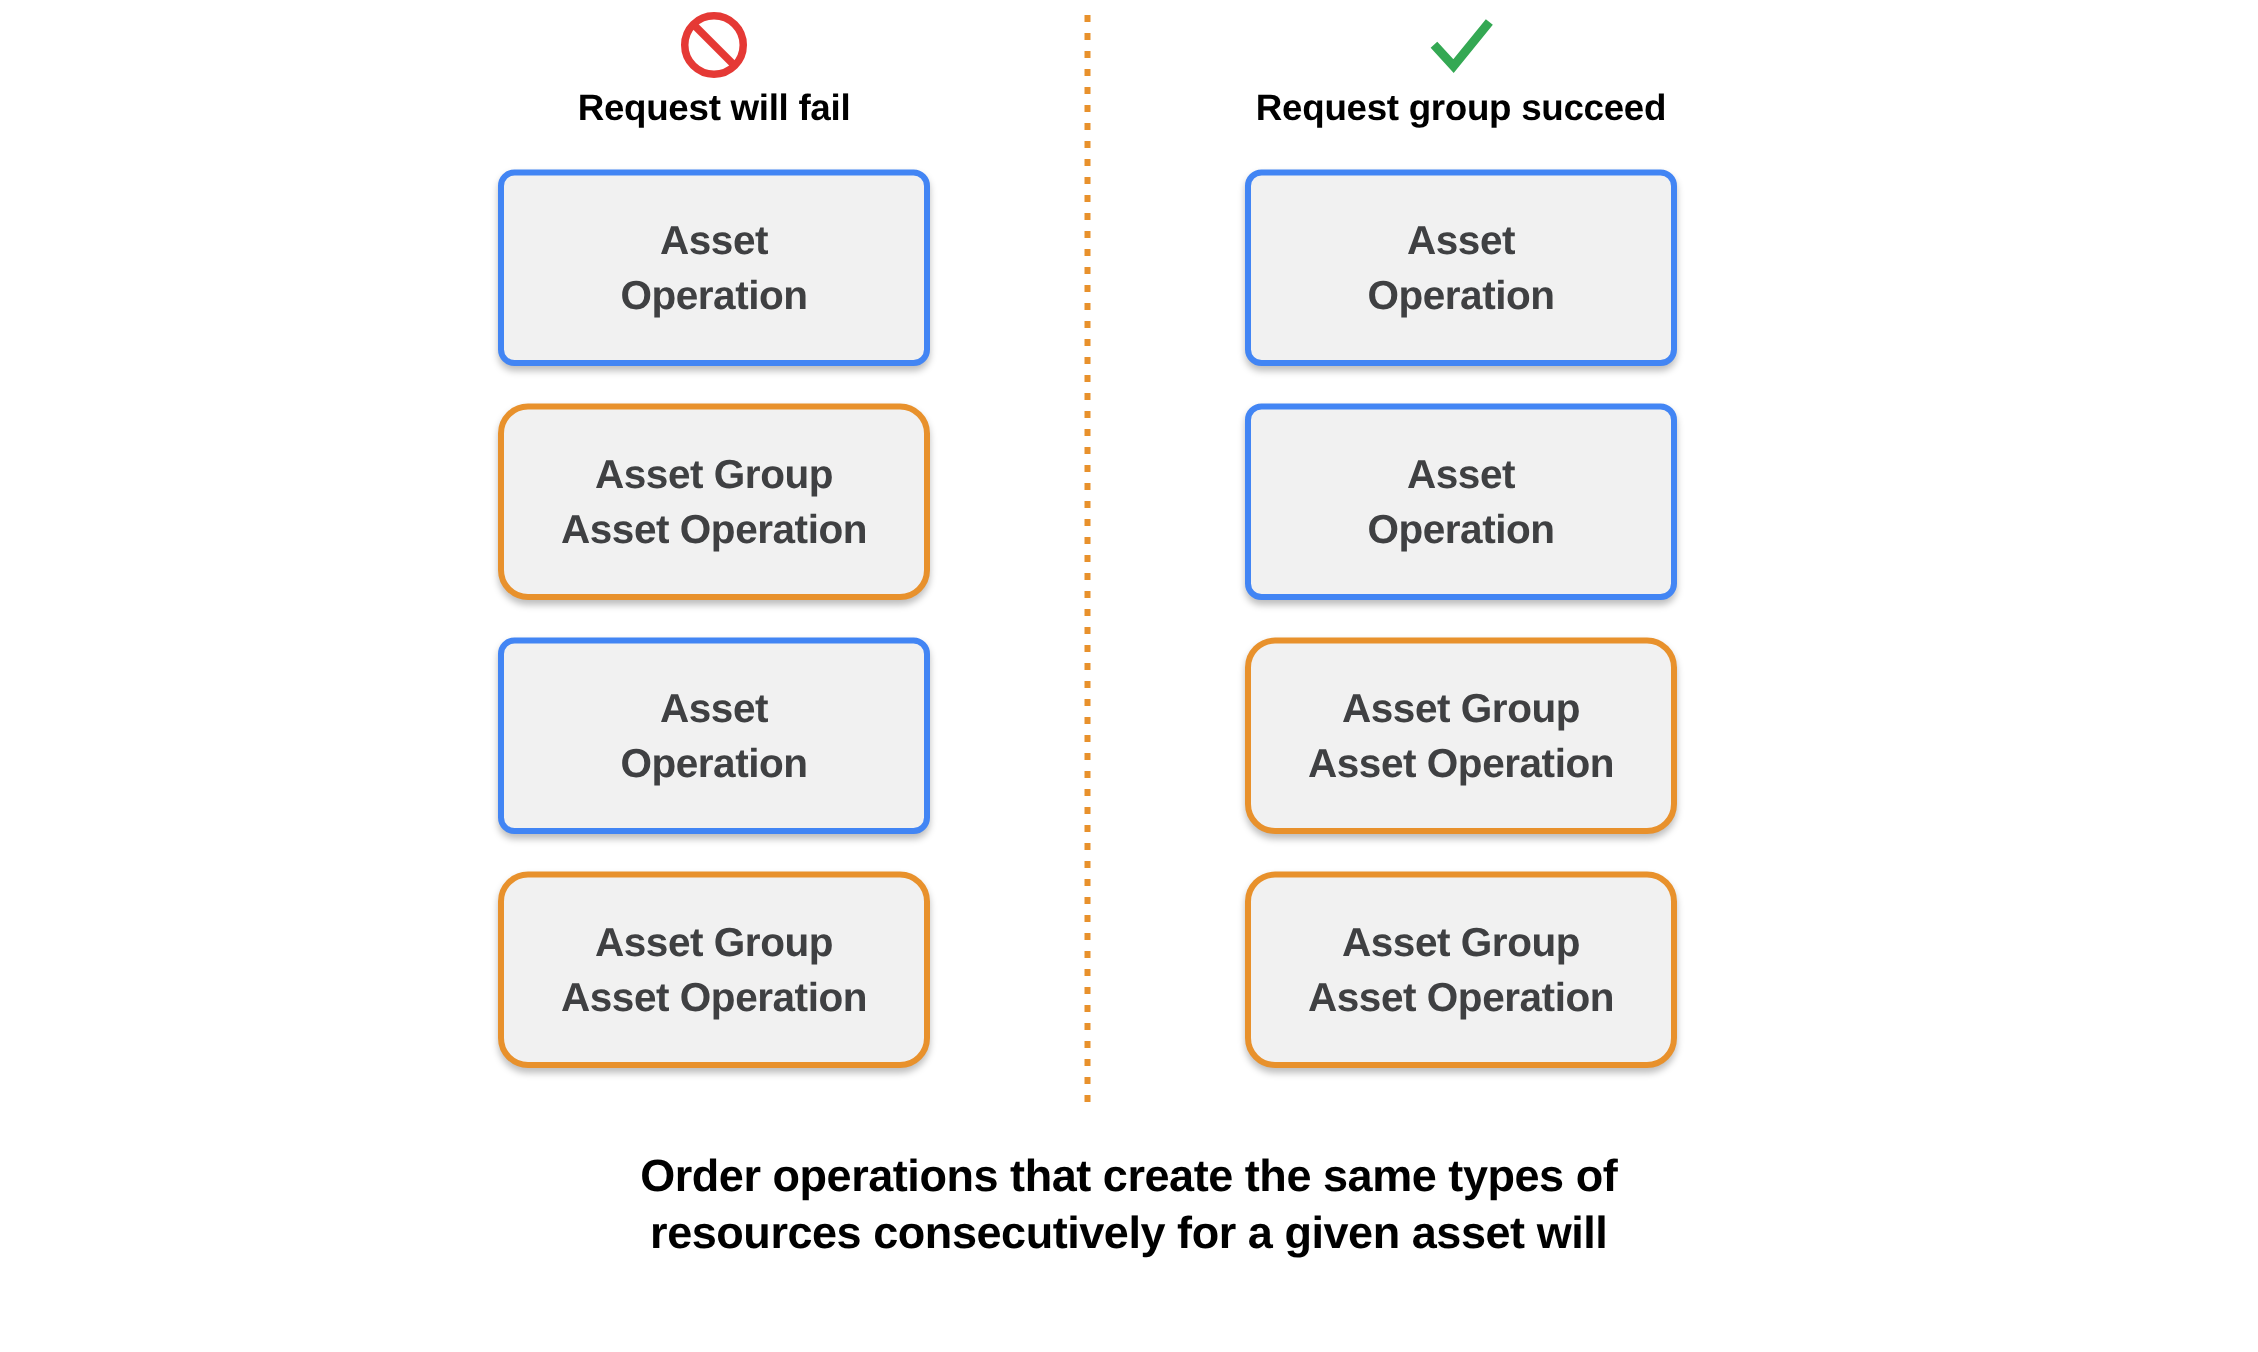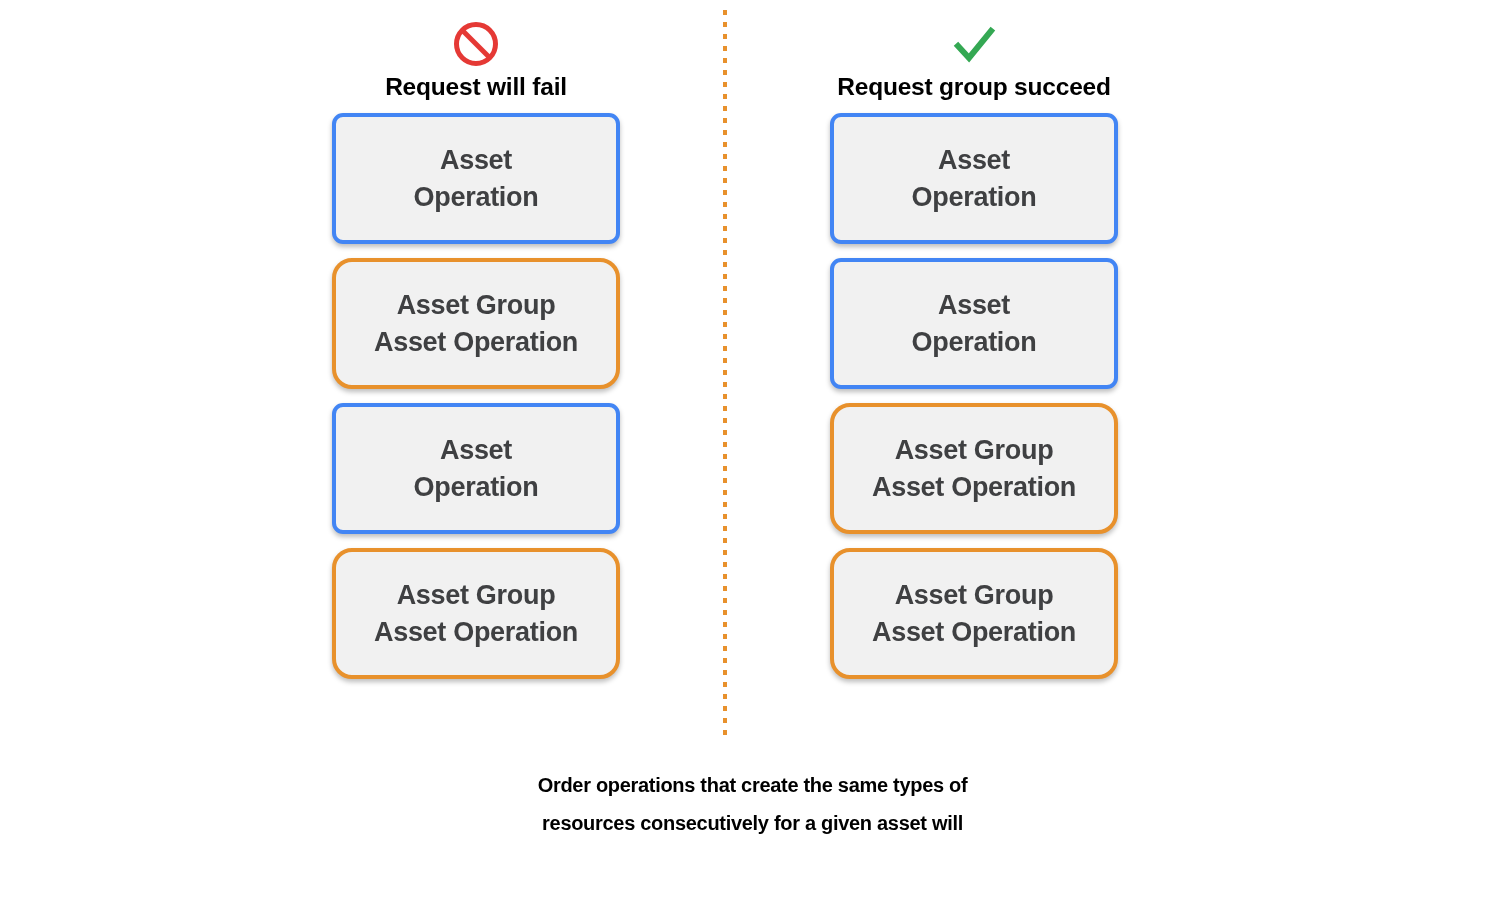--- a/index.html
+++ b/index.html
@@ -44,21 +44,21 @@
   .column {
     position: absolute;
     top: 0;
     width: 360px;
   }
   .column.fail    { left: 296px; }
   .column.succeed { left: 794px; }
 
   .col-head {
     position: absolute;
-    top: 20px;
+    top: 6px;
     left: 0;
     width: 360px;
     text-align: center;
   }
 
   .head-icon {
     display: block;
     margin: 0 auto;
     width: 48px;
     height: 48px;
@@ -80,21 +80,21 @@
     top: 113px;
     left: 36px;
     width: 288px;
   }
 
   .box {
     position: relative;
     box-sizing: border-box;
     width: 288px;
     height: 131px;
-    margin-bottom: 14px;
+    margin-bottom: 25px;
     border-radius: 11px;
     border: 4px solid #4285F4;
     background: #F1F1F1;
     box-shadow: 0 3px 5px rgba(0,0,0,0.26);
     display: flex;
     align-items: center;
     justify-content: center;
     text-align: center;
   }
   .box:last-child { margin-bottom: 0; }
@@ -110,21 +110,21 @@
     white-space: pre-line;
   }
 
   
   .caption {
     position: absolute;
     left: 0;
     right: 0;
     top: 766px;
     text-align: center;
-    font-size: 20px;
+    font-size: 30px;
     line-height: 38px;
     font-weight: bold;
     color: #000000;
     letter-spacing: -0.3px;
   }
   .caption .line { display: block; }
 </style>
 </head>
 <body>
 

